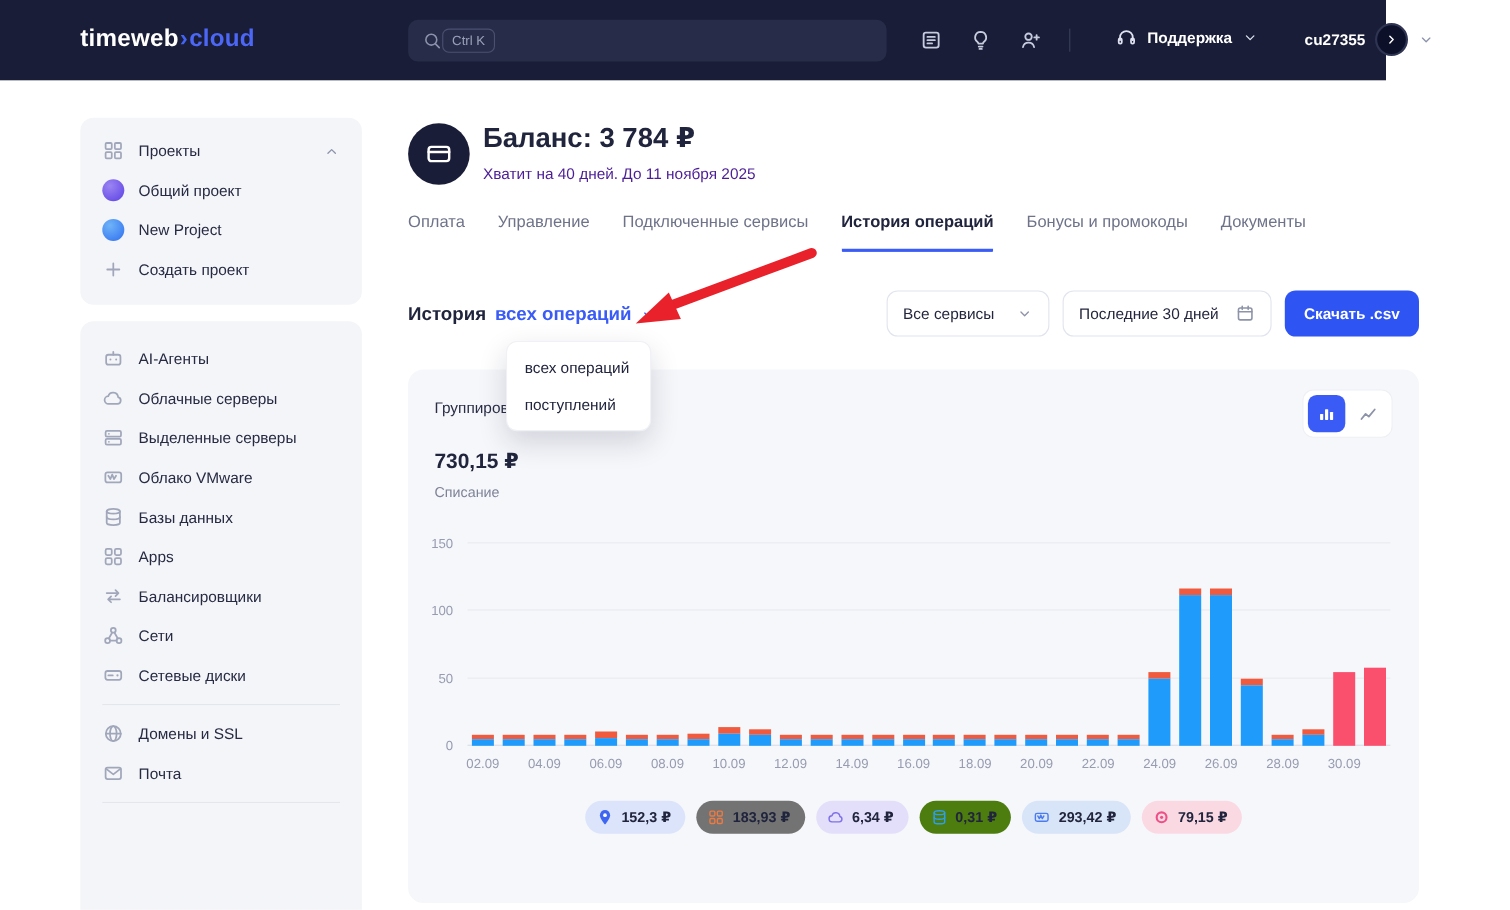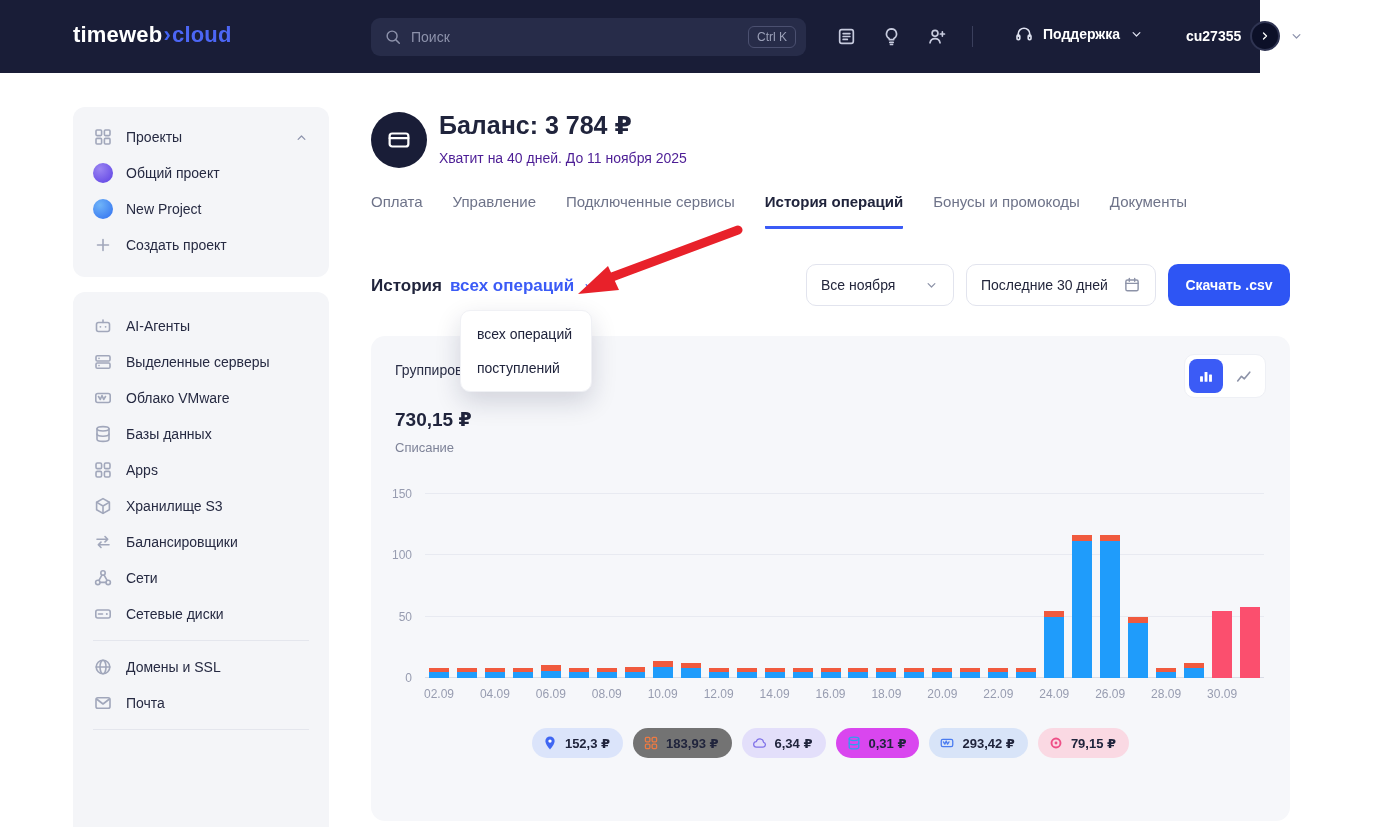--- a/index.html
+++ b/index.html
@@ -105,21 +105,20 @@
   <div class="logo">
     <span class="lg1">timeweb</span><span class="lgs">›</span><span class="lg2">cloud</span>
   </div>
   <div class="search">
     <span class="icon s18">
         <svg viewBox="0 0 20 20" fill="none" stroke="currentColor" stroke-width="1.6" stroke-linecap="round" stroke-linejoin="round">
           <circle cx="9" cy="9" r="5.5"></circle>
           <path d="M13.2 13.2L17 17"></path>
         </svg>
       </span>
-    <input class="search-input" readonly="" placeholder="Поиск" style="">
     <span class="kbd">Ctrl K</span>
   </div>
   <div class="hicons">
     <span class="icon hico">
         <svg viewBox="0 0 20 20" fill="none" stroke="currentColor" stroke-width="1.6" stroke-linecap="round" stroke-linejoin="round">
           <rect x="3.5" y="3.5" width="13" height="13" rx="2"></rect>
           <path d="M6.8 7.2h6.4M6.8 10h6.4M6.8 12.8h4"></path>
         </svg>
       </span>
     <span class="icon hico">
@@ -215,20 +214,28 @@
             <path d="M10 4v2.5"></path>
             <circle cx="7.4" cy="10.8" r="0.9" fill="currentColor" stroke="none"></circle>
             <circle cx="12.6" cy="10.8" r="0.9" fill="currentColor" stroke="none"></circle>
           </svg>
         </span>
         <span class="side-label">AI-Агенты</span>
       </div>
       <div class="side-item">
         <span class="icon s20 gray">
           <svg viewBox="0 0 20 20" fill="none" stroke="currentColor" stroke-width="1.6" stroke-linecap="round" stroke-linejoin="round">
+            <path d="M5.8 15.2h8a3.1 3.1 0 0 0 .6-6.1 4.6 4.6 0 0 0-9-.9 3.4 3.4 0 0 0 .4 7z"></path>
+          </svg>
+        </span>
+        <span class="side-label">Облачные серверы</span>
+      </div>
+      <div class="side-item">
+        <span class="icon s20 gray">
+          <svg viewBox="0 0 20 20" fill="none" stroke="currentColor" stroke-width="1.6" stroke-linecap="round" stroke-linejoin="round">
             <rect x="3" y="3.8" width="14" height="5.2" rx="1.3"></rect>
             <rect x="3" y="11" width="14" height="5.2" rx="1.3"></rect>
             <circle cx="6" cy="6.4" r="0.8" fill="currentColor" stroke="none"></circle>
             <circle cx="6" cy="13.6" r="0.8" fill="currentColor" stroke="none"></circle>
           </svg>
         </span>
         <span class="side-label">Выделенные серверы</span>
       </div>
       <div class="side-item">
         <span class="icon s20 gray">
@@ -252,29 +259,20 @@
       <div class="side-item">
         <span class="icon s20 gray">
           <svg viewBox="0 0 20 20" fill="none" stroke="currentColor" stroke-width="1.6" stroke-linecap="round" stroke-linejoin="round">
             <rect x="3" y="3" width="5.6" height="5.6" rx="1.4"></rect>
             <rect x="11.4" y="3" width="5.6" height="5.6" rx="1.4"></rect>
             <rect x="3" y="11.4" width="5.6" height="5.6" rx="1.4"></rect>
             <rect x="11.4" y="11.4" width="5.6" height="5.6" rx="1.4"></rect>
           </svg>
         </span>
         <span class="side-label">Apps</span>
-      </div>
-      <div class="side-item">
-        <span class="icon s20 gray">
-          <svg viewBox="0 0 20 20" fill="none" stroke="currentColor" stroke-width="1.6" stroke-linecap="round" stroke-linejoin="round">
-            <path d="M10 2.6l6.4 3.6v7.6L10 17.4l-6.4-3.6V6.2z"></path>
-            <path d="M3.8 6.4L10 10l6.2-3.6M10 10v7.2"></path>
-          </svg>
-        </span>
-        <span class="side-label">Хранилище S3</span>
       </div>
       <div class="side-item">
         <span class="icon s20 gray">
           <svg viewBox="0 0 20 20" fill="none" stroke="currentColor" stroke-width="1.6" stroke-linecap="round" stroke-linejoin="round">
             <path d="M4 7.2h10.5M12 4.5l2.7 2.7L12 9.9"></path>
             <path d="M16 12.8H5.5M8 10.1l-2.7 2.7L8 15.5"></path>
           </svg>
         </span>
         <span class="side-label">Балансировщики</span>
       </div>
@@ -350,21 +348,21 @@
   <span class="h-value">всех операций</span>
   <span class="icon chev blue">
       <svg viewBox="0 0 20 20" fill="none" stroke="currentColor" stroke-width="1.6" stroke-linecap="round" stroke-linejoin="round">
         <path d="M5.5 7.5l4.5 4.5 4.5-4.5"></path>
       </svg>
     </span>
 </div>
 
 <div class="right-controls">
   <div class="select sel-services">
-    <span>Все ноября</span>
+    <span>Все сервисы</span>
     <span class="icon chev">
         <svg viewBox="0 0 20 20" fill="none" stroke="currentColor" stroke-width="1.6" stroke-linecap="round" stroke-linejoin="round">
           <path d="M5.5 7.5l4.5 4.5 4.5-4.5"></path>
         </svg>
       </span>
   </div>
   <div class="select sel-period">
     <span>Последние 30 дней</span>
     <span class="icon s18">
         <svg viewBox="0 0 20 20" fill="none" stroke="currentColor" stroke-width="1.6" stroke-linecap="round" stroke-linejoin="round">
@@ -627,21 +625,21 @@
         <span>183,93 ₽</span>
       </div>
       <div class="pill" style="background: rgb(227, 223, 250);">
         <span class="icon s16" style="color: rgb(127, 113, 232);">
           <svg viewBox="0 0 20 20" fill="none" stroke="currentColor" stroke-width="1.6" stroke-linecap="round" stroke-linejoin="round">
             <path d="M5.8 15.2h8a3.1 3.1 0 0 0 .6-6.1 4.6 4.6 0 0 0-9-.9 3.4 3.4 0 0 0 .4 7z"></path>
           </svg>
         </span>
         <span>6,34 ₽</span>
       </div>
-      <div class="pill" style="background: #d946ef;">
+      <div class="pill" style="background: #4d7c0f;">
         <span class="icon s16" style="color: rgb(45, 159, 240);">
           <svg viewBox="0 0 20 20" fill="none" stroke="currentColor" stroke-width="1.6" stroke-linecap="round" stroke-linejoin="round">
             <ellipse cx="10" cy="4.8" rx="6" ry="2.2"></ellipse>
             <path d="M4 4.8v10.4c0 1.2 2.7 2.2 6 2.2s6-1 6-2.2V4.8"></path>
             <path d="M4 10c0 1.2 2.7 2.2 6 2.2s6-1 6-2.2"></path>
           </svg>
         </span>
         <span>0,31 ₽</span>
       </div>
       <div class="pill" style="background: rgb(216, 228, 248);">

